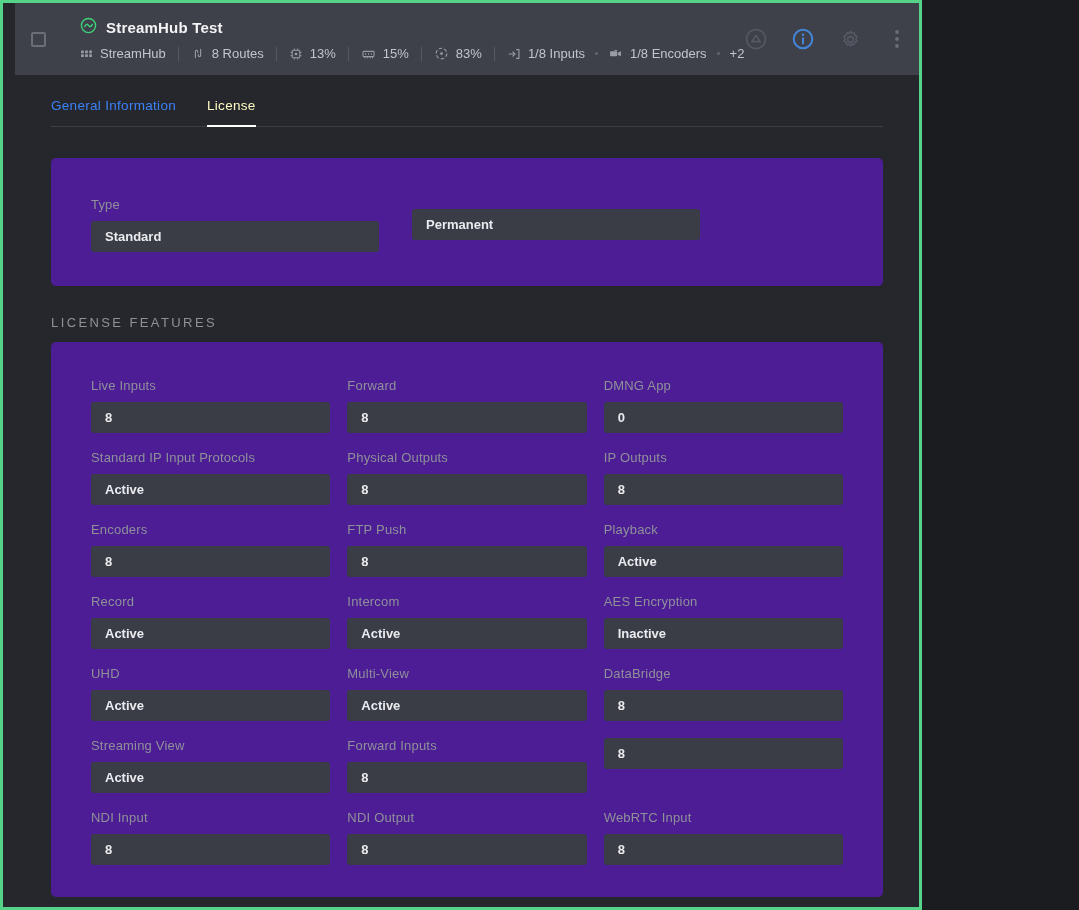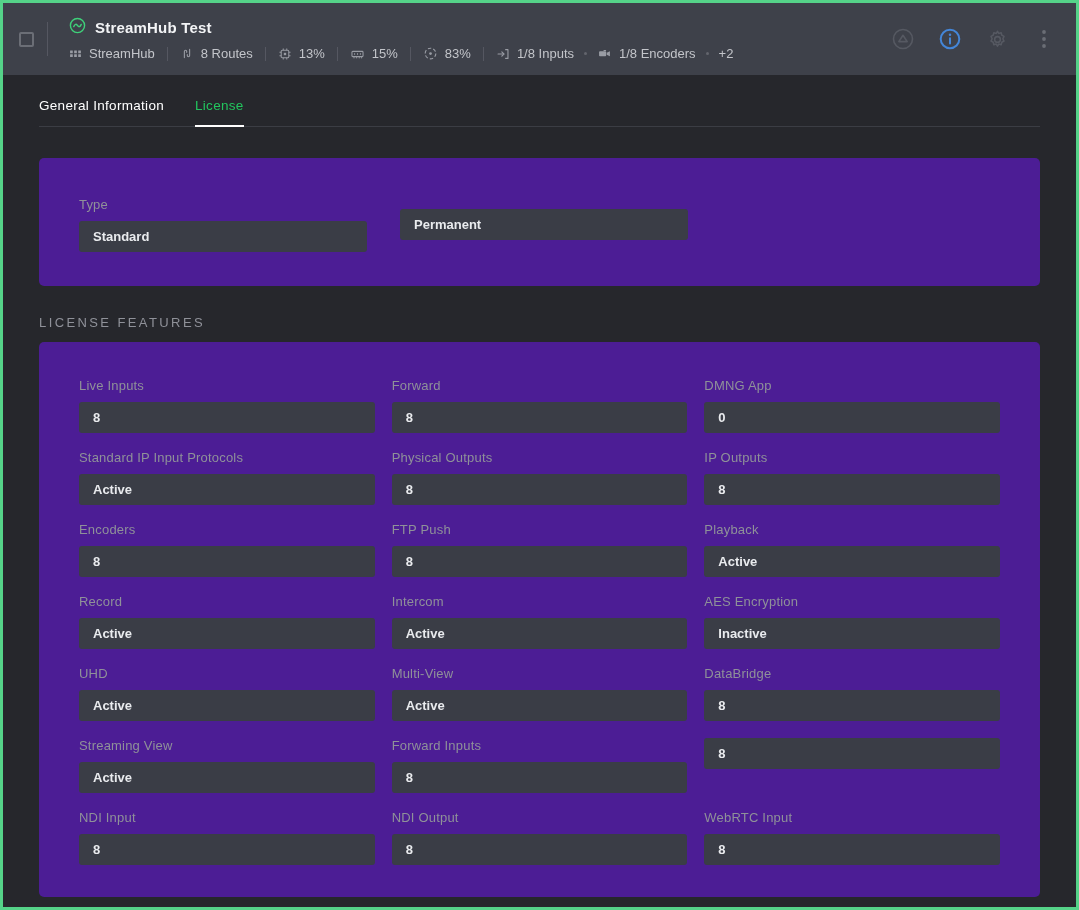--- a/index.html
+++ b/index.html
@@ -1,24 +1,25 @@
 <!DOCTYPE html>
 <html><head>
 <meta charset="utf-8">
 <style>
   * { box-sizing: border-box; margin: 0; padding: 0; }
   html, body { background: #1b1c20; }
   body { font-family: "Liberation Sans", sans-serif; }
 
   .window {
-    width: 1079px; height: 910px;
+    width: 922px; height: 910px;
     border: 3px solid #55d389;
     background: #26272c;
     overflow: hidden;
     position: relative;
+    padding-left: 12px;
   }
 
   
   .app-header {
     height: 72px; background: #3e414a;
     display: flex; align-items: center;
     padding: 0 20px 0 16px;
   }
   .checkbox {
     width: 15px; height: 15px; flex: 0 0 auto;
@@ -41,25 +42,25 @@
   .abtn.info { color: #4486d8; }
   .abtn svg { display: block; }
 
   
   .tabbar {
     margin: 23px 36px 0;
     display: flex; gap: 31px;
     border-bottom: 1px solid #3b3d44;
   }
   .tab {
-    font-size: 13.5px; color: #ffffff;
+    font-size: 13.5px; color: #3b82f6;
     padding-bottom: 13px; position: relative; cursor: pointer;
     letter-spacing: .3px;
   }
-  .tab.active { color: #22c55e; }
+  .tab.active { color: #fef9c3; }
   .tab.active::after {
     content: ""; position: absolute; left: 0; right: 0; bottom: -1px;
     height: 2px; background: #ffffff;
   }
 
   
   .card { margin: 0 36px; background: #4c1d95; border-radius: 5px; align-items: center; }
   .card-top { margin-top: 31px; padding: 39px 40px 34px; display: flex; gap: 33px; }
 
   .fieldgroup { width: 288px; }

